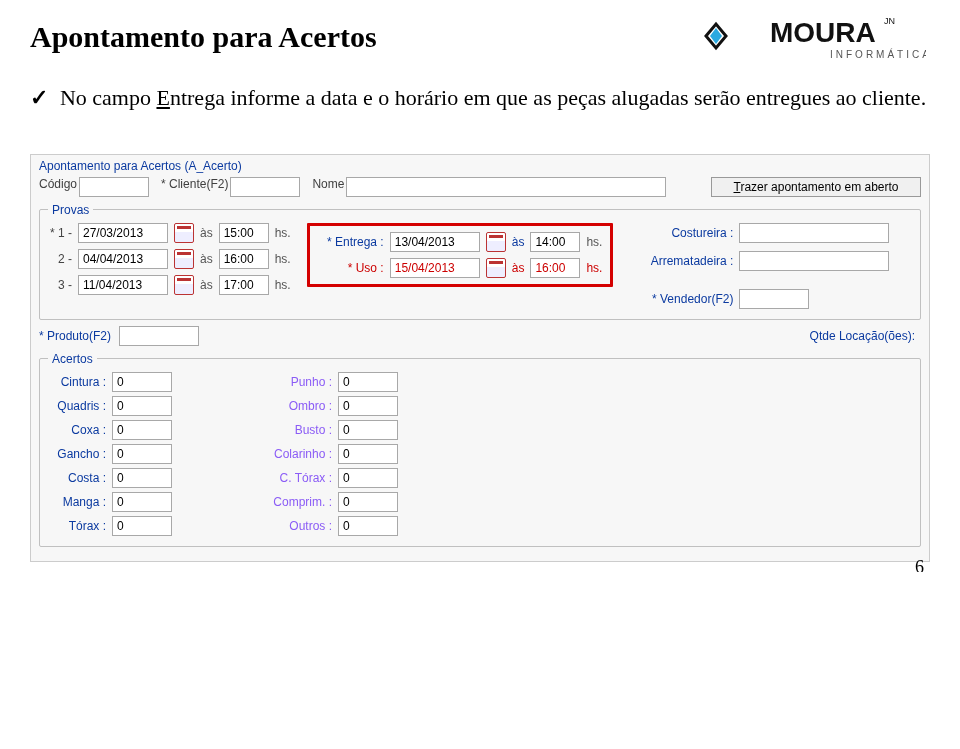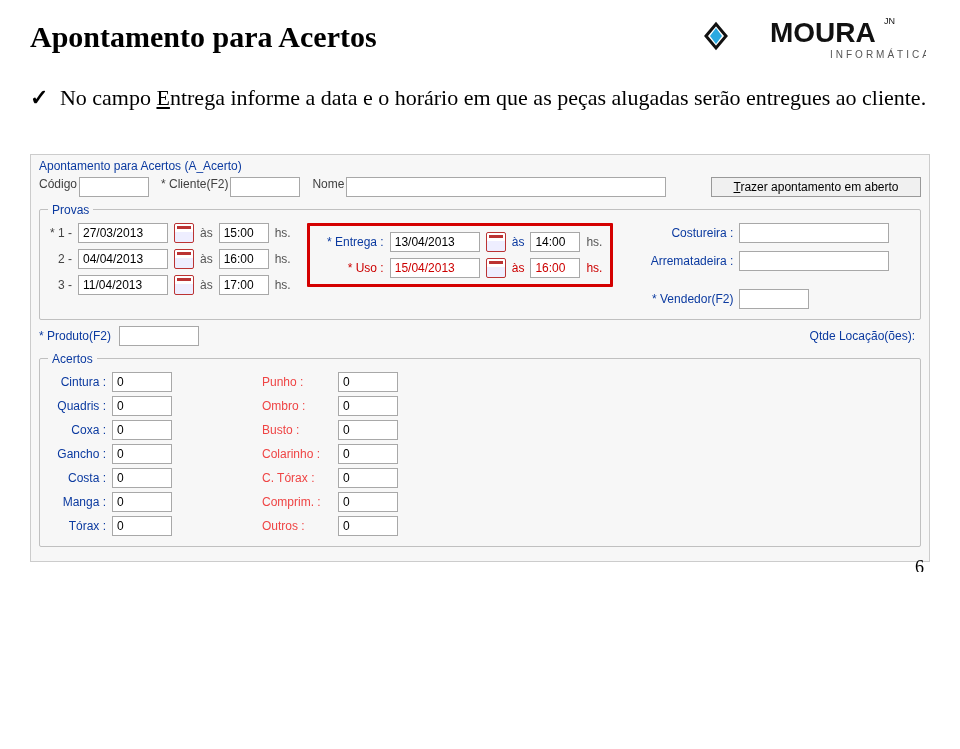--- a/index.html
+++ b/index.html
@@ -80,21 +80,21 @@
   .right-col { display:flex; flex-direction:column; gap:8px; margin-left:8px;}
   .right-line { display:flex; align-items:center; gap:6px; }
 
   .prod-line { display:flex; align-items:center; gap:8px; margin:6px 0 2px 0;}
   .qtde { margin-left:auto; color:#0b3aa0; text-align:right; padding-right:6px;}
 
   .acertos-grid { display:flex; gap:90px; }
   .acol { display:flex; flex-direction:column; gap:4px; }
   .aline { display:flex; align-items:center; gap:6px; }
   .albl { width:58px; text-align:right; color:#0b3aa0; }
-  .albl2 { width:70px; text-align:left; color:#ef4444; }
+  .albl2 { width:70px; text-align:right; color:#8b5cf6; }
 
   .footer-line { display:flex; align-items:center; justify-content:flex-end; gap:10px; margin-top:8px;}
   select.input{ height:22px; width:130px;}
   .pagenum{
     position:absolute; right:36px; bottom:-6px; font-family:"Times New Roman",serif; font-size:18px;
   }
 </style>
 </head>
 <body>
 

